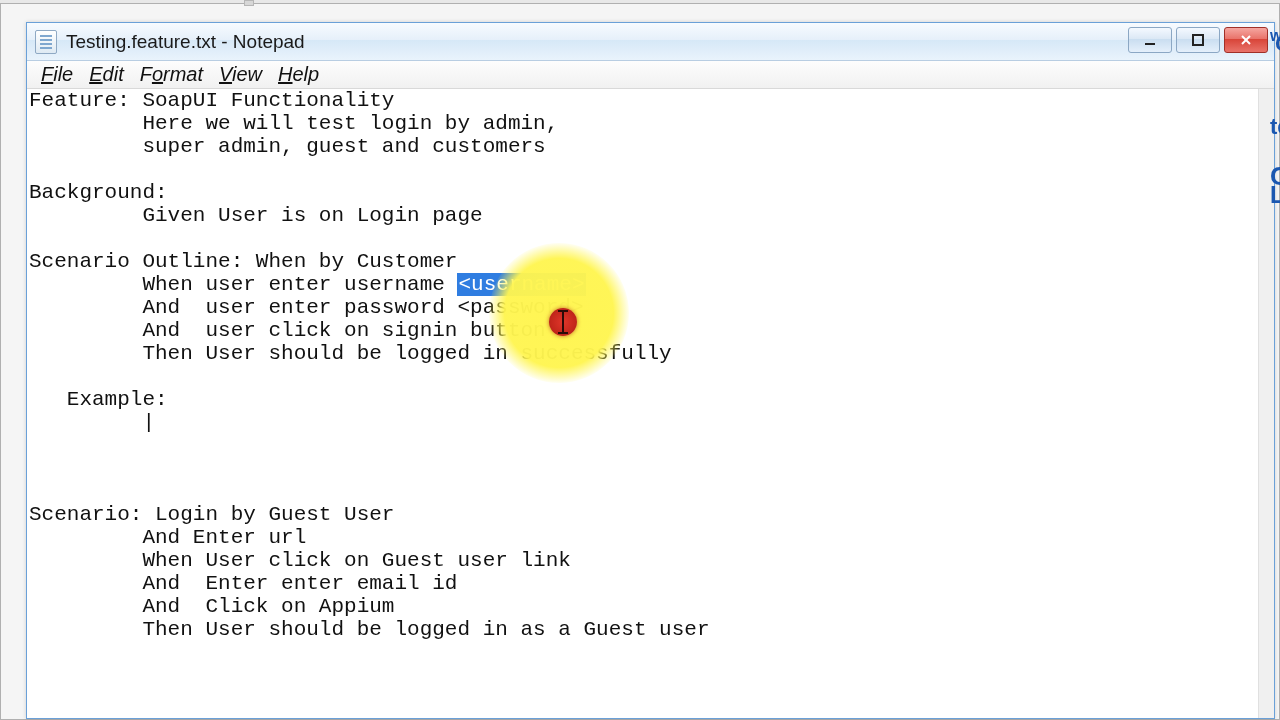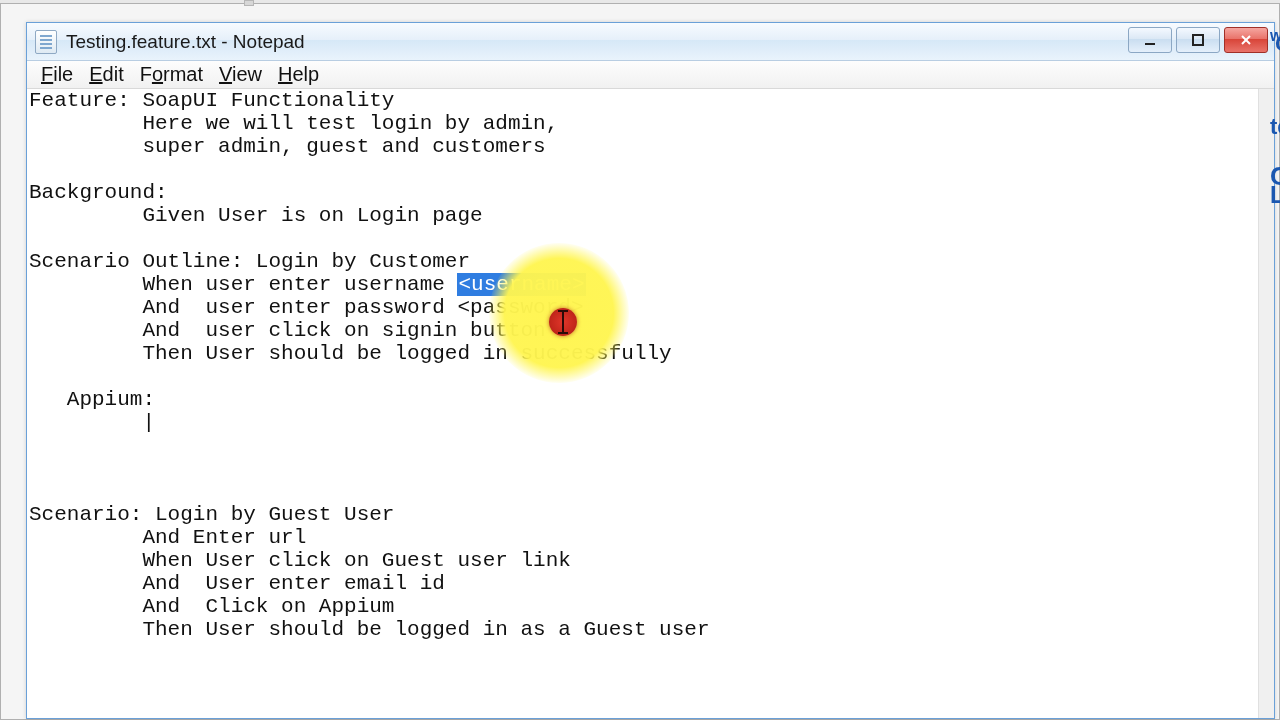--- a/index.html
+++ b/index.html
@@ -57,20 +57,21 @@
     background:linear-gradient(#f5a6a0,#e9736a 45%,#d84438 46%,#e9736a);
     border-color:#a03028; color:#fff; font-weight:bold;
   }
   .menubar {
     height: 28px;
     background: linear-gradient(#fdfdfd,#f1f1f1);
     border-bottom:1px solid #d9d9d9;
     display:flex; align-items:center;
     padding-left:6px;
     font-size:20px;
+    font-style:italic;
   }
   .menu-item { padding:0 8px; color:#111; }
   .menu-item .ul { text-decoration: underline; }
   .content-area {
     position:absolute; top:66px; left:0; right:16px; bottom:0;
     background:#fff; overflow:hidden;
     font-family:"Courier New",monospace;
     font-size:21px; line-height:23px;
     color:#111;
     padding:0 2px;
@@ -156,35 +157,35 @@
       <span class="menu-item"><span class="ul">H</span><span>elp</span></span>
     </div>
 
     <div class="content-area"><span>Feature: SoapUI Functionality</span>
 <span>         Here we will test login by admin,</span>
 <span>         super admin, guest and customers</span>
 <span></span>
 <span>Background:</span>
 <span>         Given User is on Login page</span>
 <span></span>
-<span>Scenario Outline: Login by Customer</span>
+<span>Scenario Outline: When by Customer</span>
 <span>         When user enter username </span><span class="sel-highlight">&lt;username&gt;</span>
 <span>         And  user enter password </span><span>&lt;password&gt;</span>
 <span>         And  user click on signin button</span>
 <span>         Then User should be logged in successfully</span>
 <span></span>
-<span>   Appium:</span>
+<span>   Example:</span>
 <span>         |</span>
 <span></span>
 <span></span>
 <span></span>
 <span>Scenario: Login by Guest User</span>
 <span>         And Enter url</span>
 <span>         When User click on Guest user link</span>
-<span>         And  User enter email id</span>
+<span>         And  Enter enter email id</span>
 <span>         And  Click on Appium</span>
 <span>         Then User should be logged in as a Guest user</span>
 <span></span></div>
 
     <div class="scrollbar"></div>
 
     <div class="yellow-spot"></div>
     <div class="cursor-dot"></div>
   </div>
 </div>

